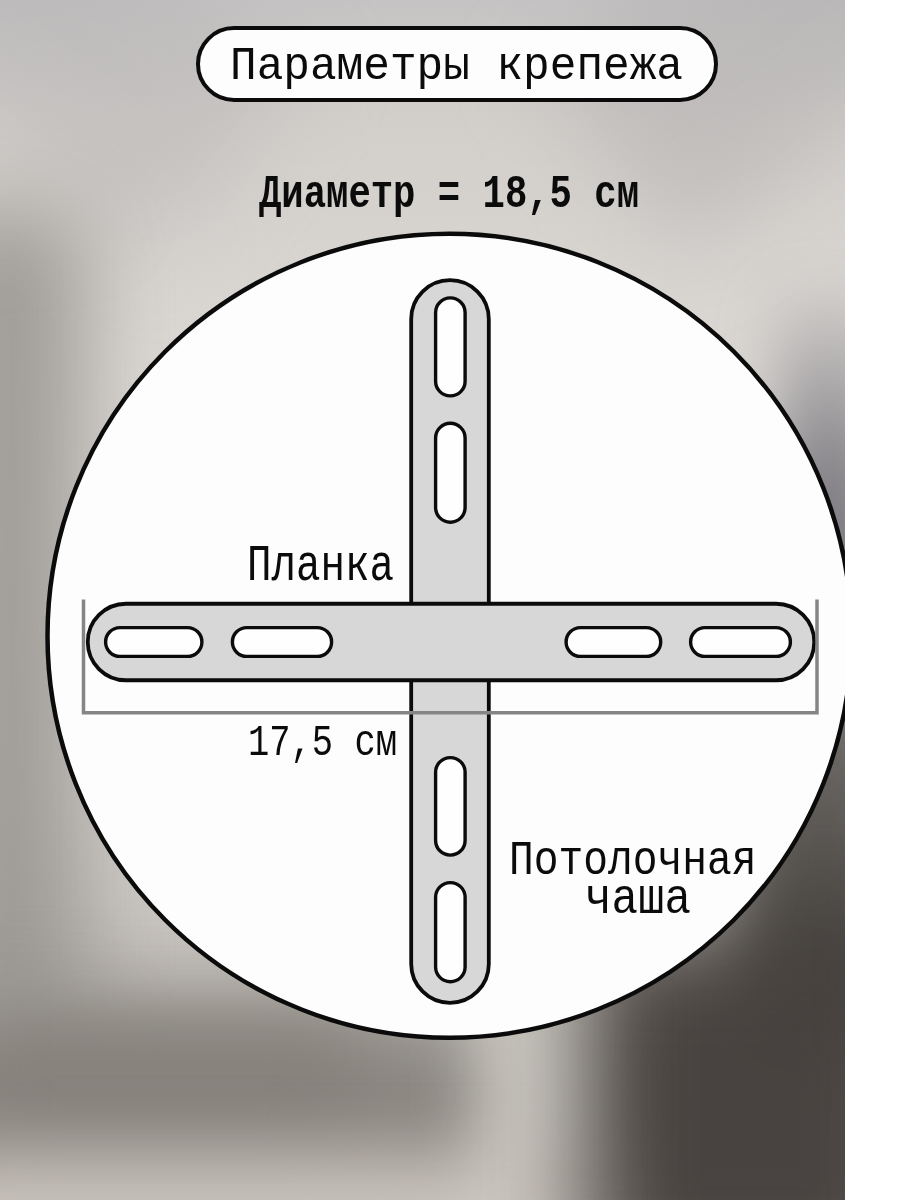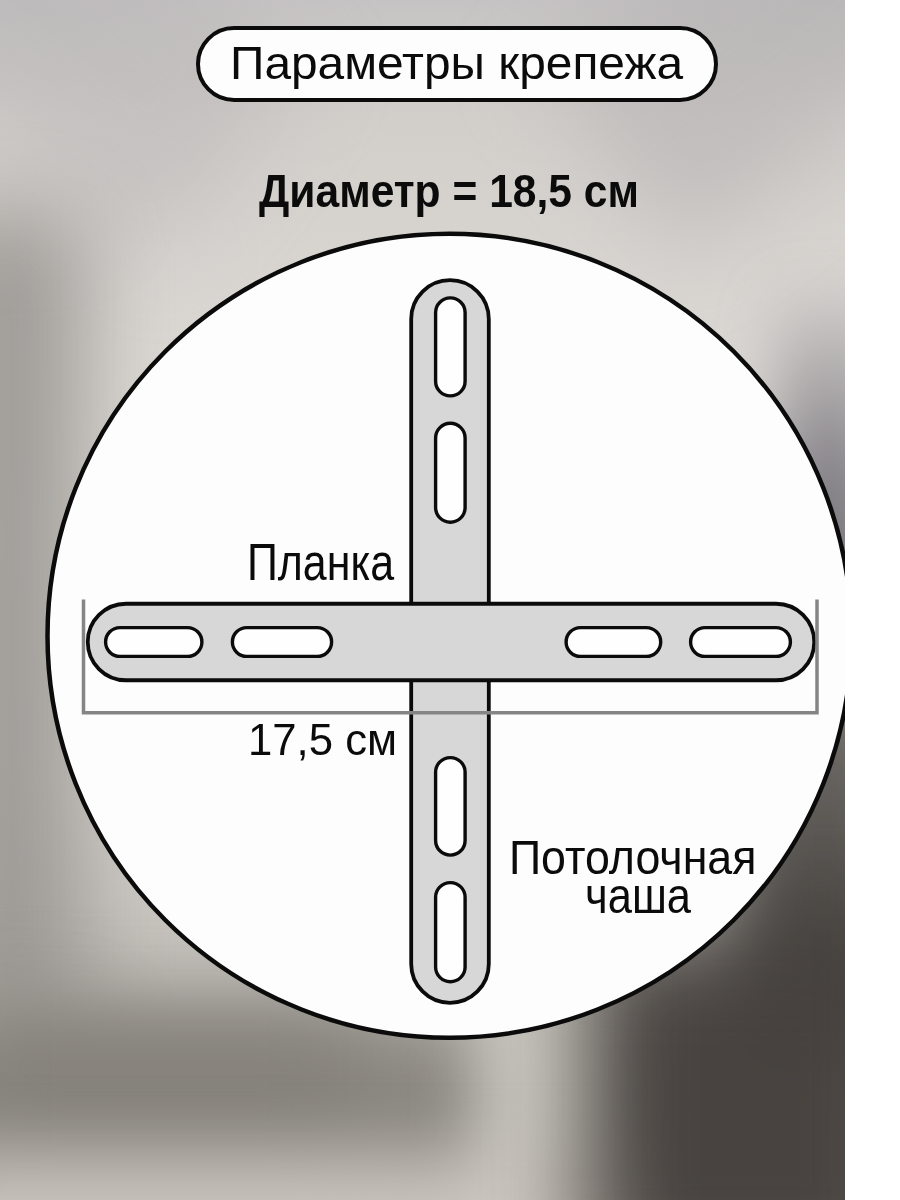--- a/index.html
+++ b/index.html
@@ -1,18 +1,18 @@
 <!DOCTYPE html>
 <html><head>
 <meta charset="utf-8">
 <style>
   html,body{margin:0;padding:0}
   #page{position:relative;width:845px;height:1200px;overflow:hidden;
         background:linear-gradient(180deg,#c6c3c4 0%,#d2cfcb 10%,#d9d6d2 25%,#dedbd7 45%,#d8d5d0 65%,#c2beb9 82%,#938f89 92%,#8a8680 100%);
-        font-family:Liberation Sans, sans-serif}
+        font-family:Liberation Mono, monospace}
   .blob{position:absolute}
 </style>
 </head>
 <body>
 <div id="page">
 
   <div class="blob" style="left:-150px;top:-90px;width:430px;height:240px;background:#b7b4b5;transform:rotate(38deg);filter:blur(45px);opacity:.5"></div>
 
   <div class="blob" style="right:-150px;top:-90px;width:430px;height:240px;background:#b2afb0;transform:rotate(-38deg);filter:blur(45px);opacity:.55"></div>
 

